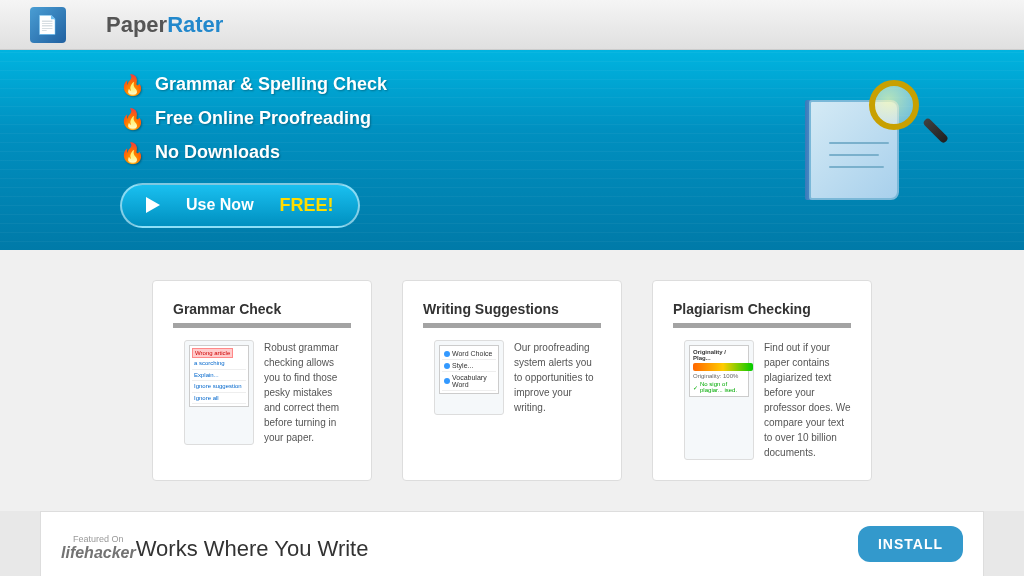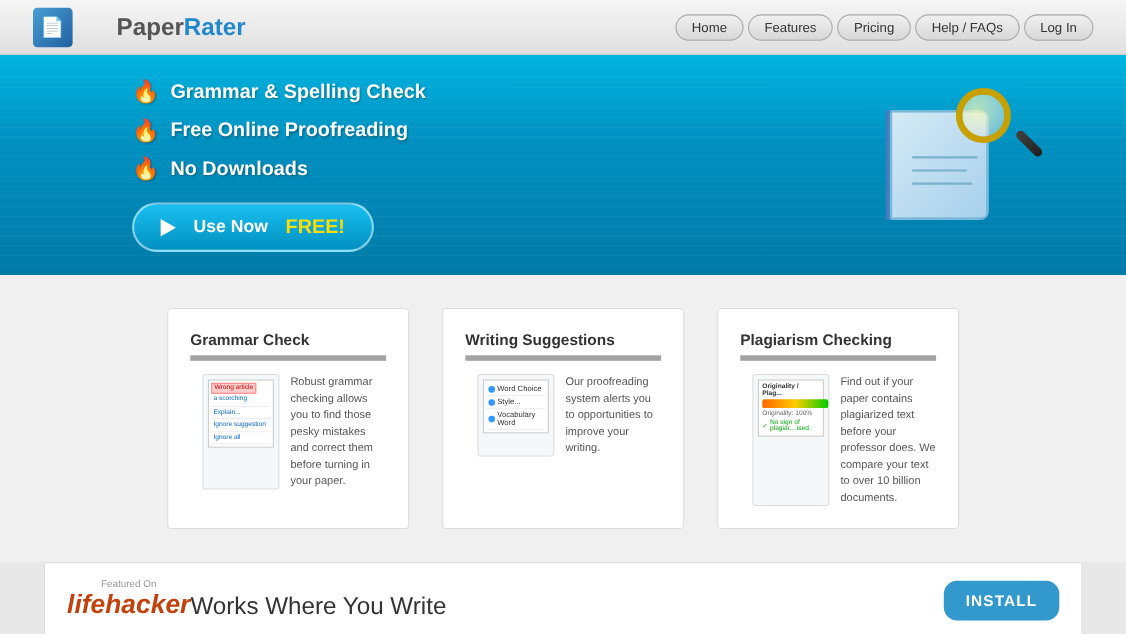--- a/index.html
+++ b/index.html
@@ -99,21 +99,21 @@
       background: linear-gradient(to bottom, #1ac0f0, #0090c0);
       border: 2px solid rgba(255,255,255,0.5);
       border-radius: 25px;
       padding: 10px 24px;
       color: white;
       font-size: 16px;
       font-weight: bold;
       cursor: pointer;
       display: flex;
       align-items: center;
-      gap: 16px;
+      gap: 26px;
       width: fit-content;
     }
     .use-now-free { color: #ffdd00; font-size: 18px; }
     .play-icon {
       width: 0;
       height: 0;
       border-top: 8px solid transparent;
       border-bottom: 8px solid transparent;
       border-left: 14px solid white;
     }
@@ -307,23 +307,23 @@
       padding: 14px 20px;
       display: flex;
       align-items: flex-end;
     }
     .featured-on {
       font-size: 9px;
       color: #999;
       text-align: center;
     }
     .lifehacker-logo {
-      font-size: 24px;
-      font-weight: bold;
-      color: #c2410c;
+      font-size: 16px;
+      font-weight: bold;
+      color: #737373;
       font-style: italic;
     }
     .grammarly-text {
       flex: 1;
     }
     .grammarly-by {
       font-size: 10px;
       color: #999;
     }
     .grammarly-tagline {
@@ -346,27 +346,20 @@
 </head>
 <body>
 
 <div class="header">
   <div class="logo">
     <div class="logo-icon">📄</div>
     <div class="logo-text">
       <span class="logo-paper">Paper</span><span class="logo-rater">Rater</span>
     </div>
   </div>
-  <nav class="nav">
-    <button class="nav-btn">Home</button>
-    <button class="nav-btn">Features</button>
-    <button class="nav-btn">Pricing</button>
-    <button class="nav-btn">Help / FAQs</button>
-    <button class="nav-btn">Log In</button>
-  </nav>
 </div>
 
 <div class="hero">
   <div class="hero-text">
     <div class="hero-item">
       <span class="hero-flame">🔥</span>
       <span>Grammar &amp; Spelling Check</span>
     </div>
     <div class="hero-item">
       <span class="hero-flame">🔥</span>

